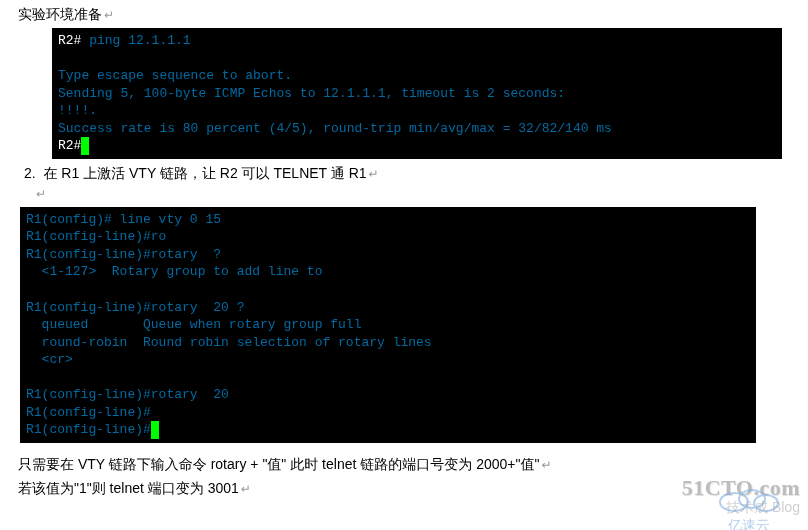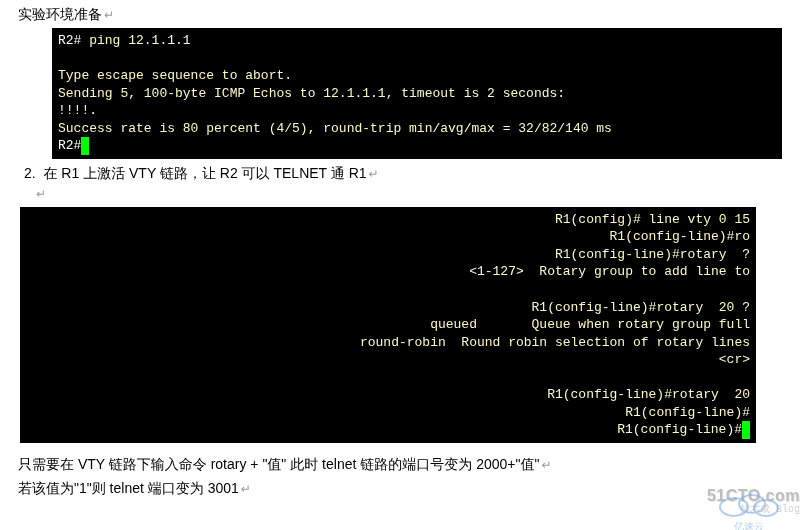--- a/index.html
+++ b/index.html
@@ -37,24 +37,23 @@
       font-size: 13px;
       line-height: 1.35;
       padding: 4px 6px;
       white-space: pre;
       margin: 2px 0 6px 34px;
       width: 730px;
     }
     .terminal-2 {
       margin-left: 2px;
       width: 736px;
-      text-align: right;
     }
     .term-white { color: #ffffff; }
-    .term-green { color: #fef9c3; }
+    .term-green { color: #0369a1; }
     .cursor {
       background: #00ff00;
       color: #00ff00;
       display: inline-block;
       width: 8px;
     }
     .spacer-line {
       color: #999;
       font-size: 12px;
       margin-left: 18px;
@@ -71,33 +70,32 @@
     }
     .watermark {
       position: absolute;
       right: 8px;
       bottom: 14px;
       text-align: right;
       opacity: 0.55;
       pointer-events: none;
     }
     .wm-top {
-      font-family: Liberation Sans, sans-serif;
+      font-family: Liberation Serif, serif;
       font-weight: 900;
-      font-size: 16px;
+      font-size: 22px;
       color: #888;
       letter-spacing: 0.5px;
       line-height: 1;
       text-shadow: 1px 1px 0 #ccc;
     }
     .wm-sub, .wm-sub2 {
-      font-size: 10px;
+      font-size: 14px;
       color: #aaa;
       line-height: 1.2;
-      font-family: Liberation Mono, monospace;
     }
     .cloud-logo {
       position: absolute;
       right: 24px;
       bottom: -4px;
       opacity: 0.6;
     }
   </style>
 </head>
 <body>

